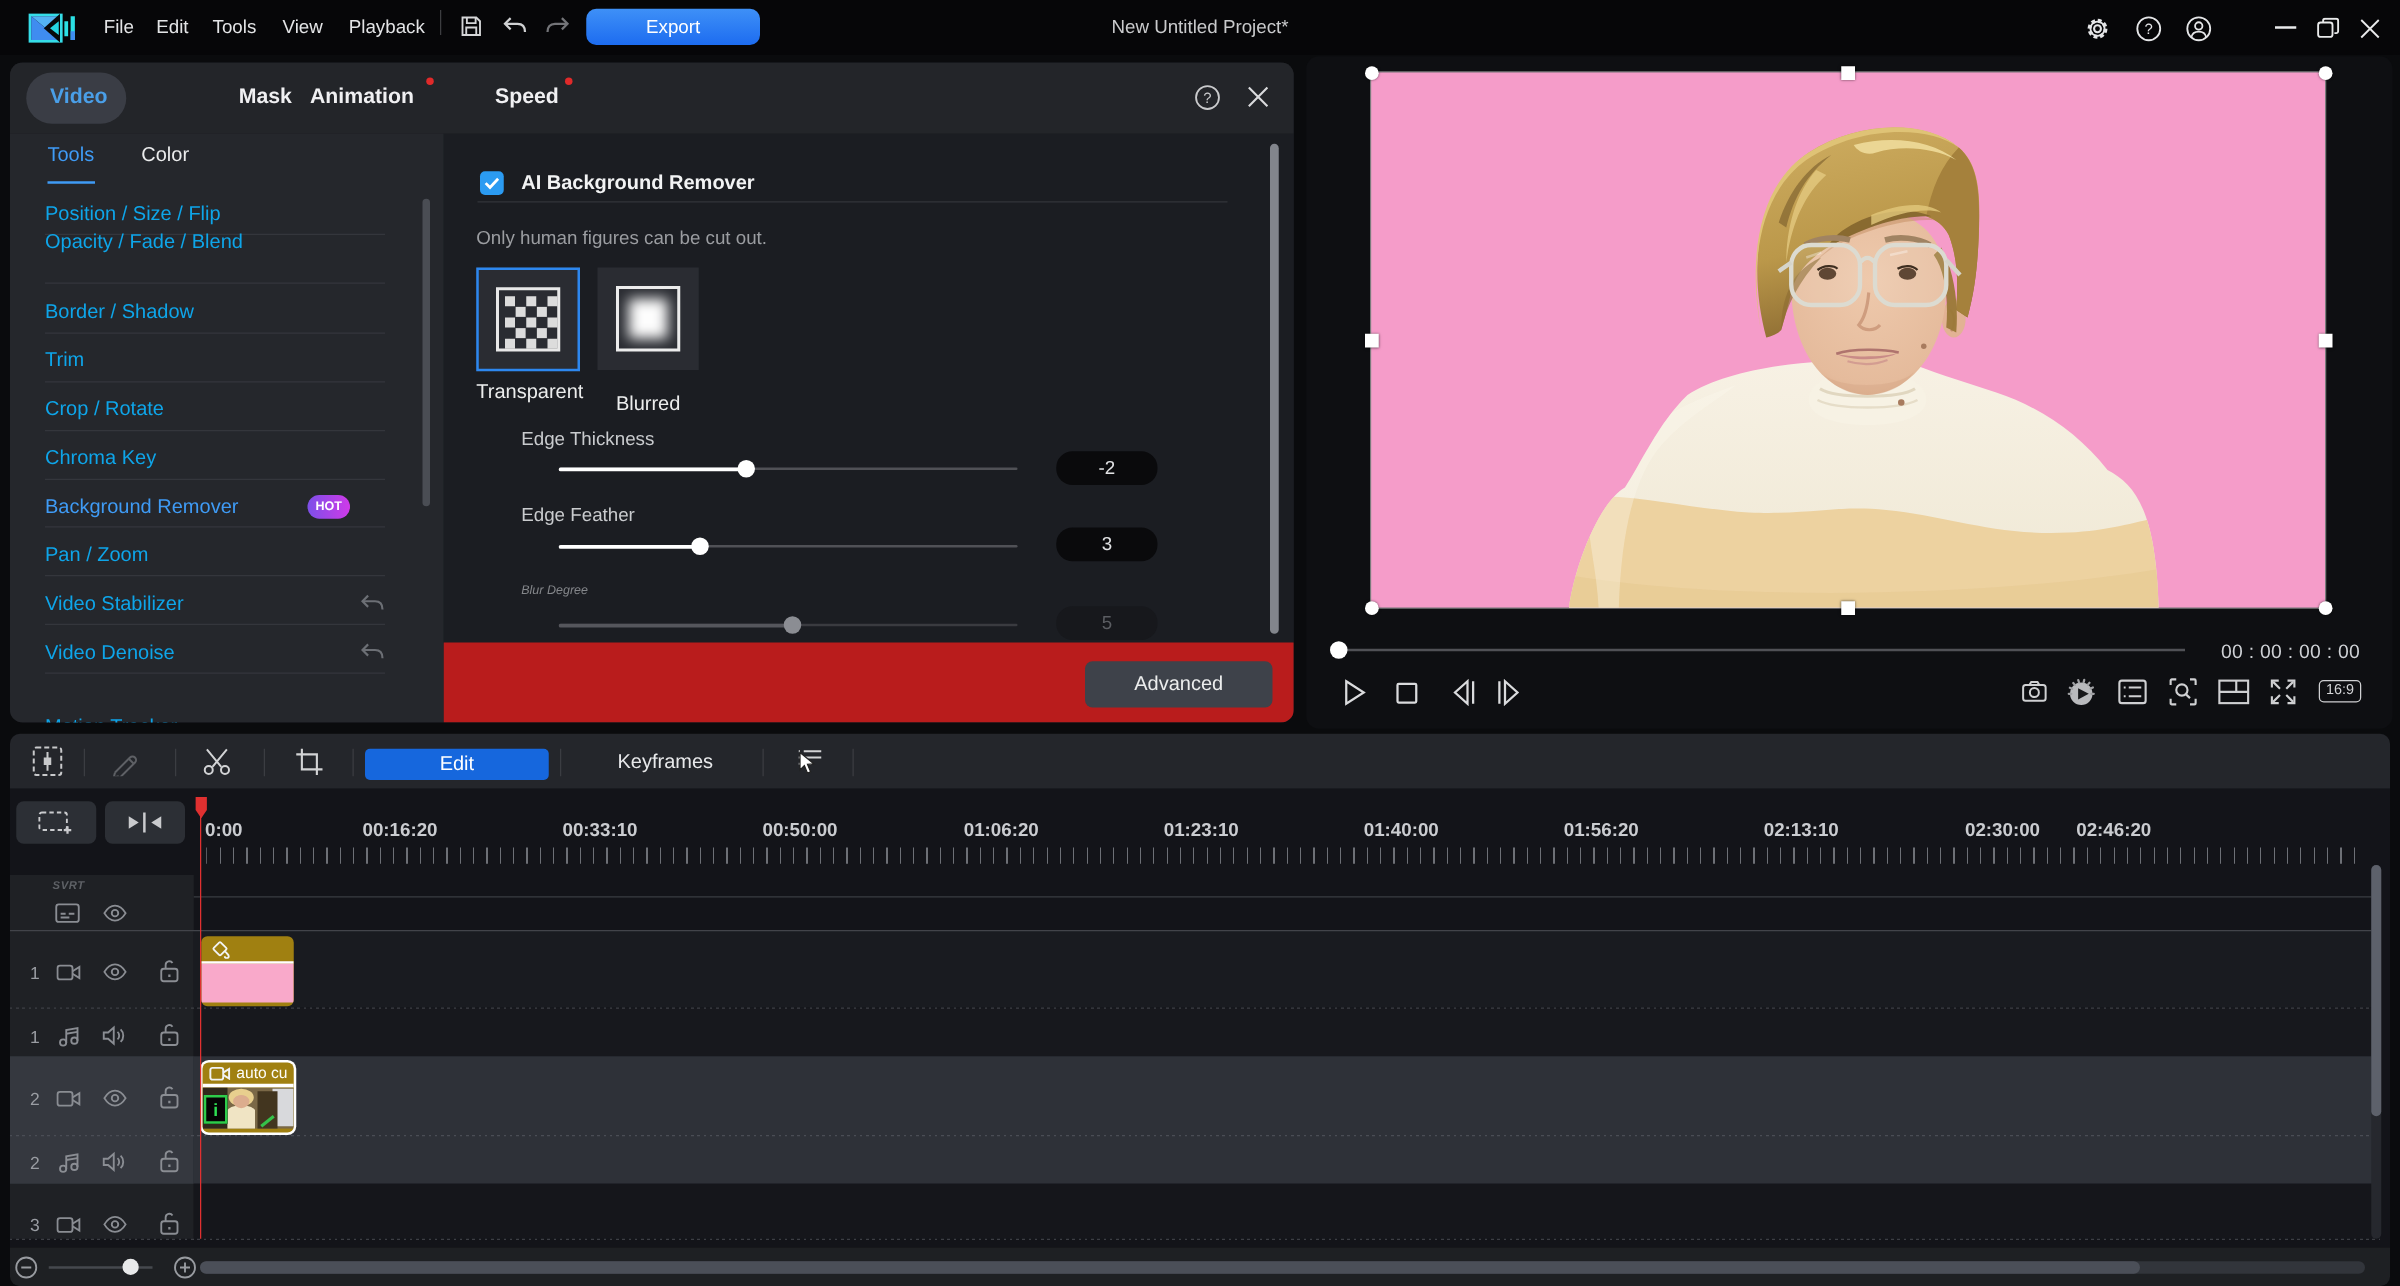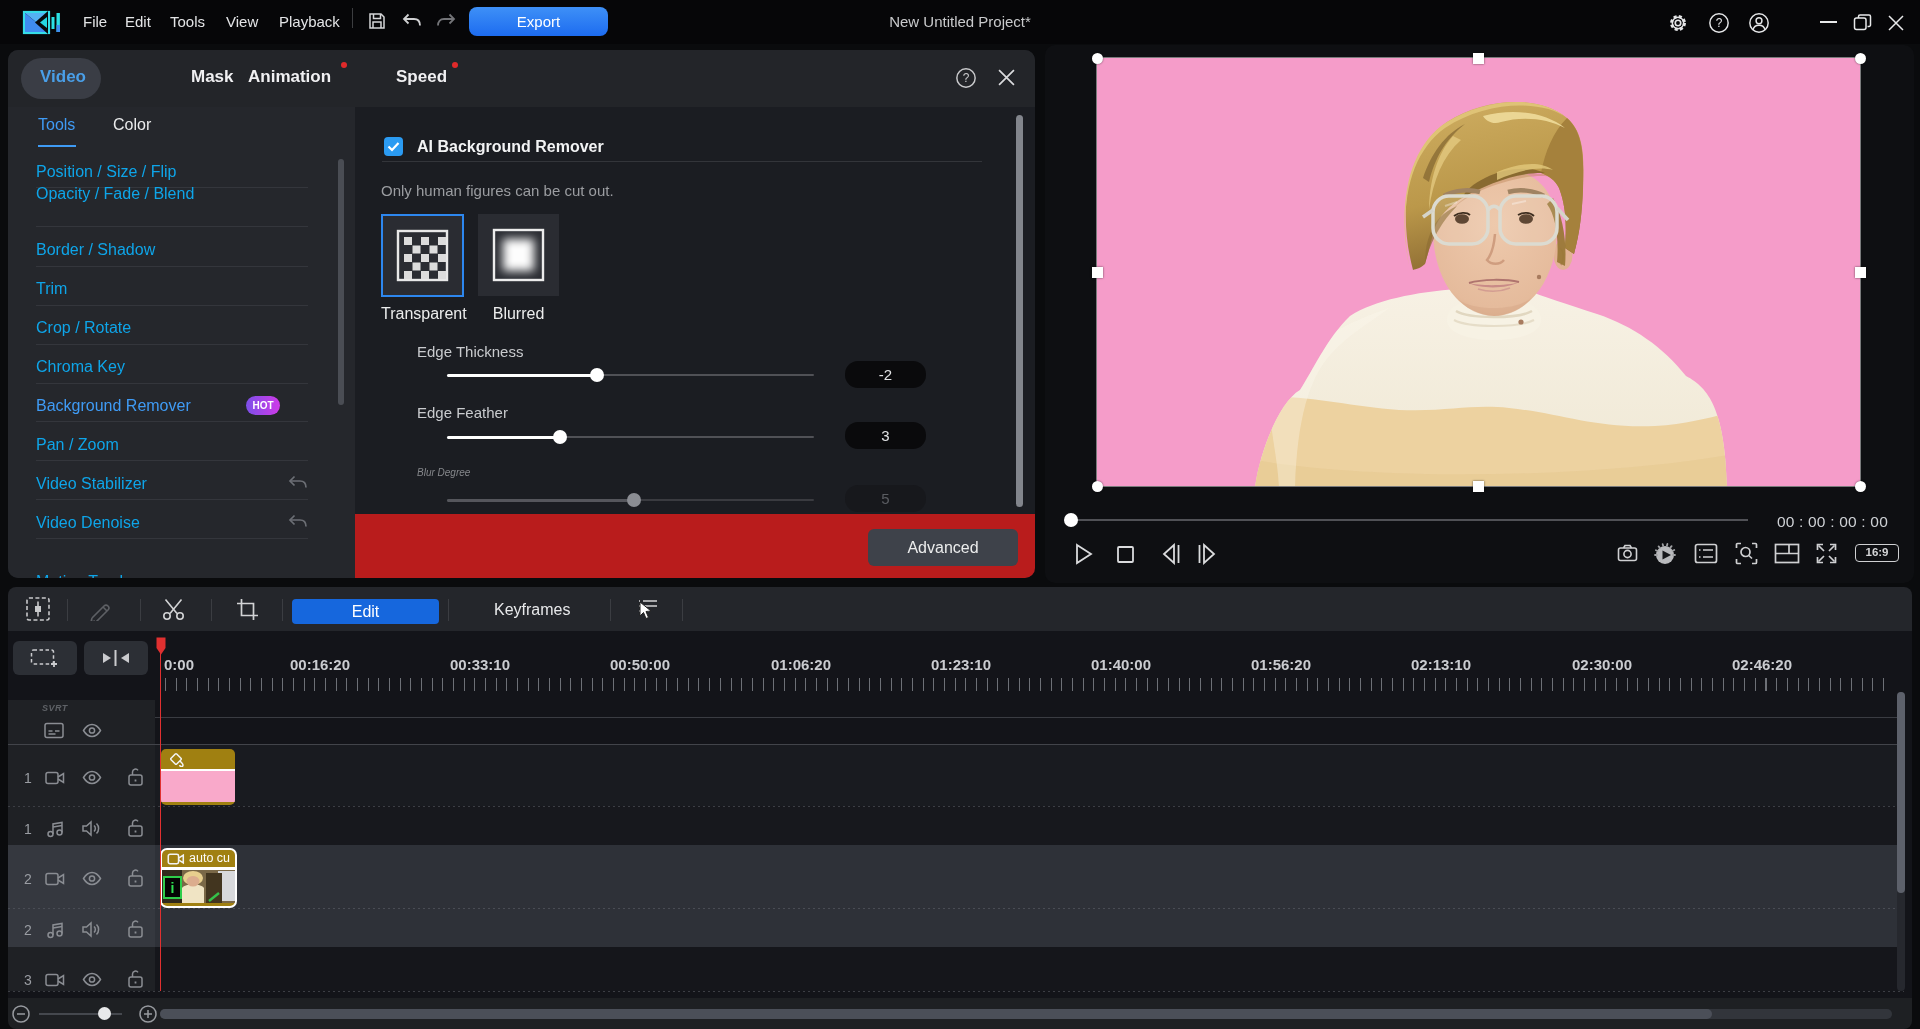--- a/index.html
+++ b/index.html
@@ -197,21 +197,21 @@
             <rect x="25" y="25" width="31" height="32" fill="#fdfdfd"></rect>
           </g>
         <defs>
             <filter id="blurme" x="-60%" y="-60%" width="220%" height="220%">
               <feGaussianBlur stdDeviation="5"></feGaussianBlur>
             </filter>
           </defs>
       </svg>
     </div>
     <div class="abs" style="left:26px; top:198px; width:83px; text-align:center; font-size:16px; color:#eceded;">Transparent</div>
-    <div class="abs" style="left:123px; top:198px; width:81px; text-align:center; font-size:16px; color:#eceded;">Blurred</div>
+    <div class="abs" style="left:123px; top:208px; width:81px; text-align:center; font-size:16px; color:#eceded;">Blurred</div>
 
     <div class="abs" style="left:62px; top:236px; font-size:15px; color:#c9cbce;">Edge Thickness</div>
     <div class="abs slider" style="left:92px; top:261px;">
       <div class="str" style="width:367px;"></div>
       <div class="sfill" style="width:149px;"></div>
       <div class="sdot" style="left:143px;"></div>
     </div>
     <div class="vbox" style="left:490px; top:254px;">-2</div>
 
     <div class="abs" style="left:62px; top:297px; font-size:15px; color:#c9cbce;">Edge Feather</div>
@@ -377,22 +377,22 @@
       <path d="M13.8 13.5 L17 16.5"></path>
   </svg>
   <svg class="abs" style="left:729px; top:498px;" width="26" height="21" viewBox="0 0 26 21" fill="none" stroke="#cfd0d2" stroke-width="1.7">
     <rect x="1.5" y="1.5" width="23" height="18"></rect>
     <path d="M1.5 10.5 h23 M15 1.5 v9"></path>
   </svg>
   <svg class="abs" style="left:770px; top:497px;" width="23" height="23" viewBox="0 0 23 23" fill="none" stroke="#cfd0d2" stroke-width="1.7">
     <path d="M2.5 8 L2.5 2.5 L8 2.5 M15 2.5 L20.5 2.5 L20.5 8 M20.5 15 L20.5 20.5 L15 20.5 M8 20.5 L2.5 20.5 L2.5 15"></path>
     <path d="M3.5 3.5 L9 9 M19.5 3.5 L14 9 M19.5 19.5 L14 14 M3.5 19.5 L9 14"></path>
   </svg>
-  <div class="abs" style="left:810px; top:499px; width:44px; height:18px; border:1.6px solid #cfd0d2; border-radius:4px;
-    color:#d4d5d7; font-size:11.5px; font-weight:bold; text-align:center; line-height:15px;">16:9</div>
+  <div class="abs" style="left:810px; top:499px; width:34px; height:18px; border:1.6px solid #cfd0d2; border-radius:4px;
+    color:#d4d5d7; font-size:11.5px; font-weight:normal; text-align:center; line-height:15px;">16:9</div>
 </div>
 
 <div id="tltoolbar">
   <svg class="abs" style="left:17px; top:9px;" width="26" height="26" viewBox="0 0 26 26" fill="none" stroke="#c8c9cb" stroke-width="1.6">
     <rect x="2" y="2" width="22" height="22" rx="2" stroke-dasharray="4 2.4"></rect>
     <path d="M13 5.5 V 20.5"></path>
       <rect x="10" y="10" width="6" height="6" fill="#c8c9cb" stroke="none"></rect>
   </svg>
   <div class="tsep" style="left:59px;"></div>
   <svg class="abs" style="left:81px; top:10px;" width="25" height="24" viewBox="0 0 25 24" fill="none" stroke="#5e6065" stroke-width="1.6">
@@ -445,21 +445,21 @@
   <div class="rlabel" style="left:156px; transform:none;">0:00</div>
   <div class="rlabel" style="left:312px;">00:16:20</div>
   <div class="rlabel" style="left:472px;">00:33:10</div>
   <div class="rlabel" style="left:632px;">00:50:00</div>
   <div class="rlabel" style="left:793px;">01:06:20</div>
   <div class="rlabel" style="left:953px;">01:23:10</div>
   <div class="rlabel" style="left:1113px;">01:40:00</div>
   <div class="rlabel" style="left:1273px;">01:56:20</div>
   <div class="rlabel" style="left:1433px;">02:13:10</div>
   <div class="rlabel" style="left:1594px;">02:30:00</div>
-  <div class="rlabel" style="left:1754px;">02:46:20</div>
+  <div class="rlabel" style="left:1683px;">02:46:20</div>
   <div class="abs" style="left:157px; top:47px; width:1726px; height:13px;
     background:repeating-linear-gradient(90deg,#6d7076 0 1px,transparent 1px 10.67px);"></div>
 
   <div class="abs" style="left:5px; top:10px; width:64px; height:34px; background:#2c2f35; border-radius:6px;">
     <svg style="position:absolute; left:17px; top:6px;" width="30" height="22" viewBox="0 0 30 22" fill="none" stroke="#cacbce" stroke-width="1.5">
       <rect x="1.5" y="3" width="22" height="14" rx="2" stroke-dasharray="3.5 2.5"></rect>
       <path d="M24 14 v6 M21 17 h6" stroke-width="1.8"></path>
     </svg>
   </div>
   <div class="abs" style="left:76px; top:10px; width:64px; height:34px; background:#2c2f35; border-radius:6px;">

